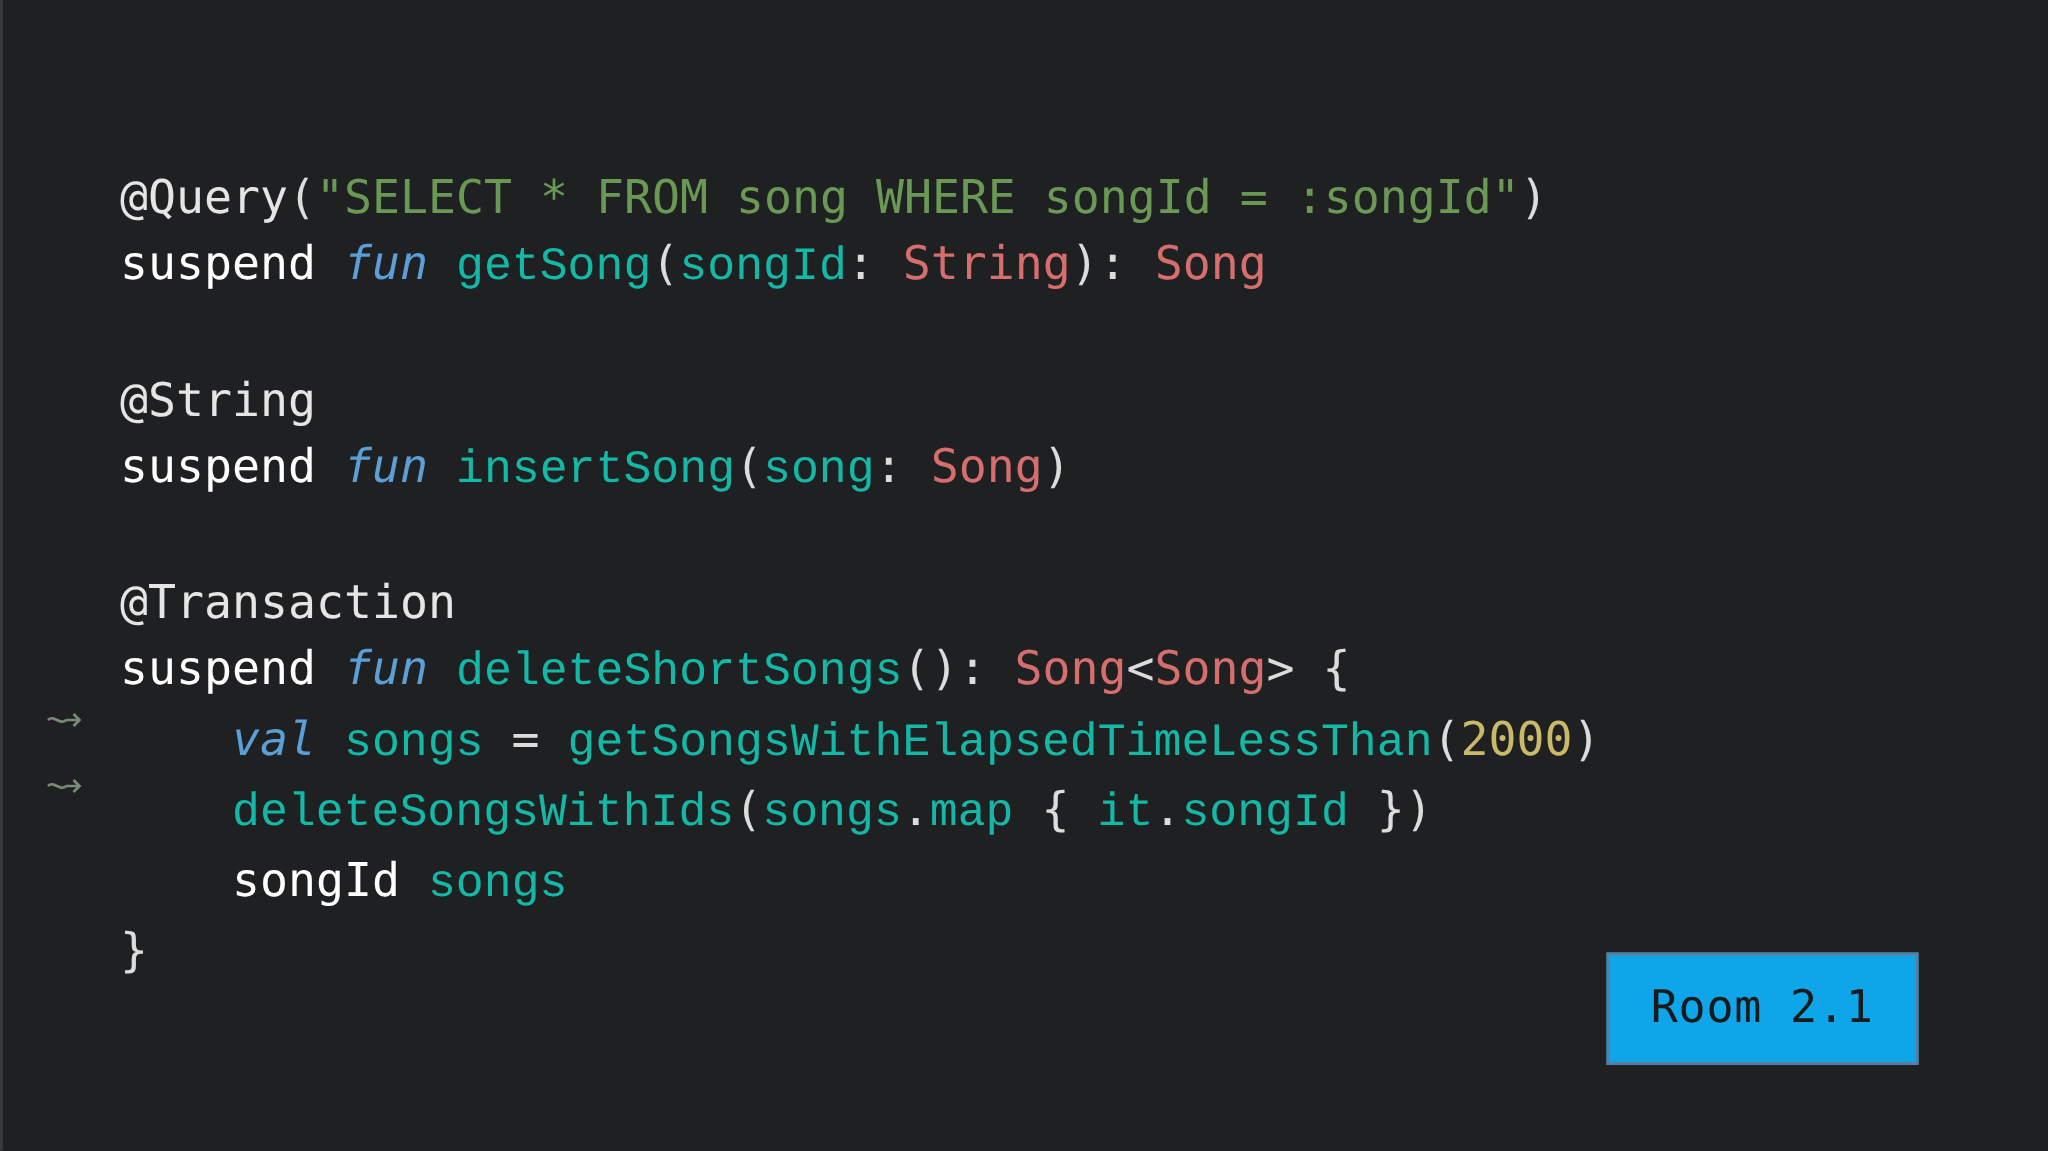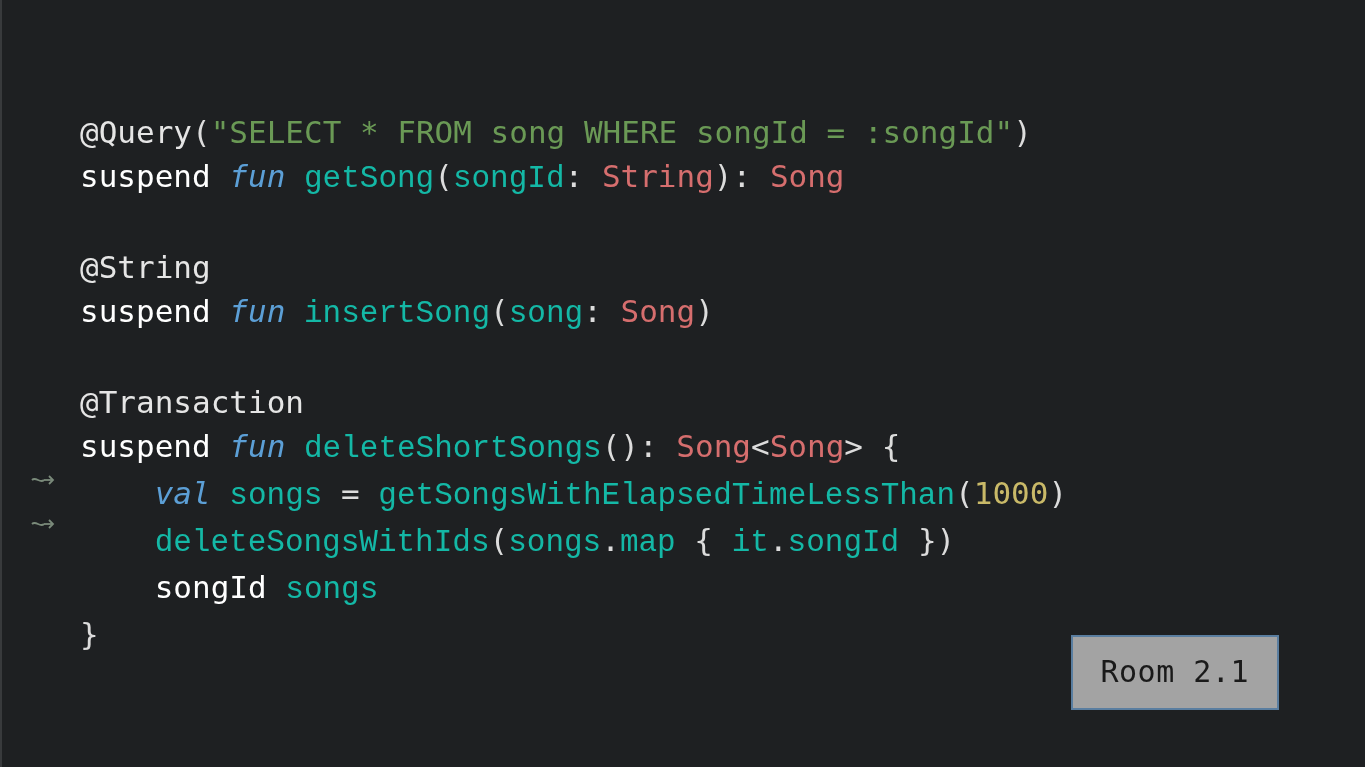--- a/index.html
+++ b/index.html
@@ -39,21 +39,21 @@
       justify-content: center;
     }
     .gutter-icon svg {
       width: 26px;
       height: 16px;
     }
     .badge {
       position: absolute;
       right: 86px;
       bottom: 57px;
-      background: #a3a3a3;
+      background: #0ea5e9;
       border: 2px solid #5a7ea0;
       padding: 14px 28px;
       font-family: 'Menlo', 'Monaco', 'Consolas', monospace;
       font-size: 30px;
       color: #1a1a1a;
       letter-spacing: 0.5px;
     }
     
     .c-annotation { color: #e5e5e5; }
     .c-string { color: #6a9955; }
@@ -88,20 +88,20 @@
 </div>
 
 <div class="code-area"><span class="c-annotation">@Query</span><span class="c-punct">(</span><span class="c-string">"SELECT * FROM song WHERE songId = :songId"</span><span class="c-punct">)</span>
 <span class="c-keyword">suspend</span> <span class="c-softkey">fun</span> <span class="c-ident">getSong</span><span class="c-punct">(</span><span class="c-ident">songId</span><span class="c-punct">:</span> <span class="c-type">String</span><span class="c-punct">)</span><span class="c-punct">:</span> <span class="c-type">Song</span>
 
 <span class="c-annotation">@String</span>
 <span class="c-keyword">suspend</span> <span class="c-softkey">fun</span> <span class="c-ident">insertSong</span><span class="c-punct">(</span><span class="c-ident">song</span><span class="c-punct">:</span> <span class="c-type">Song</span><span class="c-punct">)</span>
 
 <span class="c-annotation">@Transaction</span>
 <span class="c-keyword">suspend</span> <span class="c-softkey">fun</span> <span class="c-ident">deleteShortSongs</span><span class="c-punct">(</span><span class="c-punct">)</span><span class="c-punct">:</span> <span class="c-type">Song</span><span class="c-angle">&lt;</span><span class="c-generic">Song</span><span class="c-angle">&gt;</span> <span class="c-punct">{</span>
-    <span class="c-softkey">val</span> <span class="c-ident">songs</span> <span class="c-op">=</span> <span class="c-ident">getSongsWithElapsedTimeLessThan</span><span class="c-punct">(</span><span class="c-number">1000</span><span class="c-punct">)</span>
+    <span class="c-softkey">val</span> <span class="c-ident">songs</span> <span class="c-op">=</span> <span class="c-ident">getSongsWithElapsedTimeLessThan</span><span class="c-punct">(</span><span class="c-number">2000</span><span class="c-punct">)</span>
     <span class="c-ident">deleteSongsWithIds</span><span class="c-punct">(</span><span class="c-ident">songs</span><span class="c-op">.</span><span class="c-ident">map</span> <span class="c-punct">{</span> <span class="c-ident">it</span><span class="c-op">.</span><span class="c-ident">songId</span> <span class="c-punct">}</span><span class="c-punct">)</span>
     <span class="c-keyword">songId</span> <span class="c-ident">songs</span>
 <span class="c-punct">}</span></div>
 
 <div class="badge">
   <span>Room 2.1</span>
 </div>
 
 </body></html>

